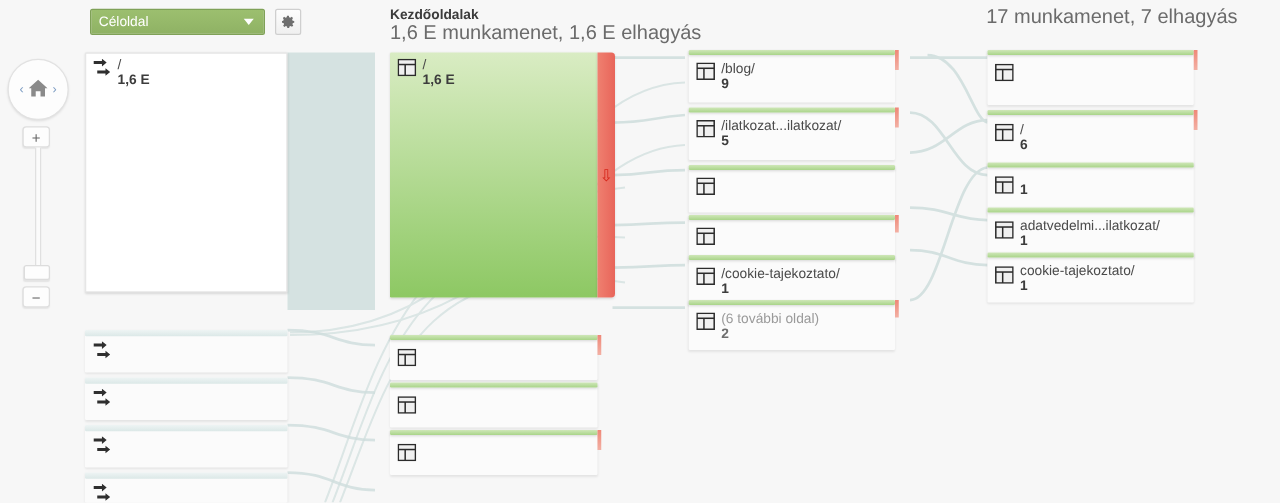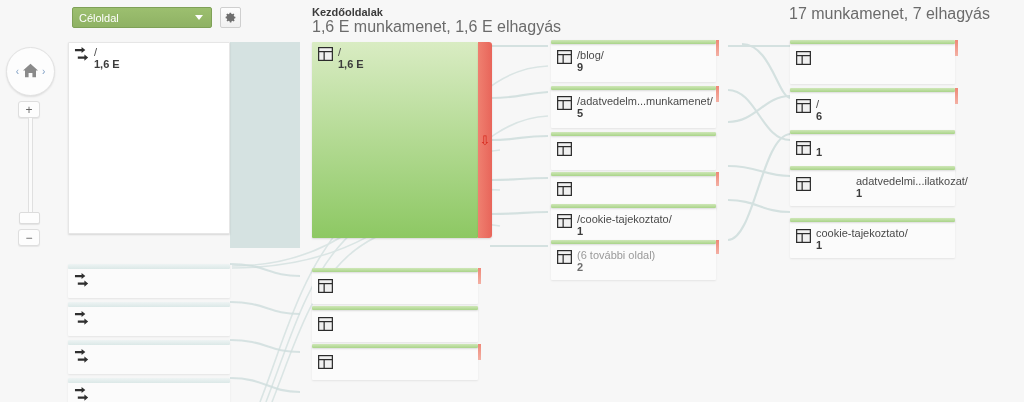--- a/index.html
+++ b/index.html
@@ -487,21 +487,21 @@
     <div class="dropoff thin" style="left:165px; top:0; width:3px; height:16px;"></div>
     <span class="node-ico" style="top:10px;">
       <svg width="15" height="14" viewBox="0 0 16 15">
         <rect x="0" y="0" width="16" height="15" fill="#2b2b2b"></rect>
         <rect x="1.3" y="1.3" width="13.4" height="3" fill="#f0f0f0"></rect>
         <rect x="1.3" y="5.6" width="4.6" height="8.1" fill="#f0f0f0"></rect>
         <rect x="7.2" y="5.6" width="7.5" height="8.1" fill="#f0f0f0"></rect>
       </svg>
     </span>
     <span class="node-label" style="top:9px;">
-      <span class="lbl-path">/adatvedelm...munkamenet/</span>
+      <span class="lbl-path">/ilatkozat...ilatkozat/</span>
       <span class="lbl-val">5</span>
     </span>
   </div>
 
   <div class="node node-thin" style="left:551px; top:132px; width:165px; height:38px;">
     <div class="node-body"></div>
     <div class="node-bar" style="height:4px;"></div>
     <span class="node-ico" style="top:10px;">
       <svg width="15" height="14" viewBox="0 0 16 15">
         <rect x="0" y="0" width="16" height="15" fill="#2b2b2b"></rect>
@@ -626,27 +626,27 @@
     <div class="node-body"></div>
     <div class="node-bar" style="height:4px;"></div>
     <span class="node-ico" style="top:11px;">
       <svg width="15" height="14" viewBox="0 0 16 15">
         <rect x="0" y="0" width="16" height="15" fill="#2b2b2b"></rect>
         <rect x="1.3" y="1.3" width="13.4" height="3" fill="#f0f0f0"></rect>
         <rect x="1.3" y="5.6" width="4.6" height="8.1" fill="#f0f0f0"></rect>
         <rect x="7.2" y="5.6" width="7.5" height="8.1" fill="#f0f0f0"></rect>
       </svg>
     </span>
-    <span class="node-label" style="top:9px;margin-left:40px;">
+    <span class="node-label" style="top:9px;">
       <span class="lbl-path">adatvedelmi...ilatkozat/</span>
       <span class="lbl-val">1</span>
     </span>
   </div>
 
-  <div class="node node-thin" style="left:790px; top:218px; width:165px; height:40px;">
+  <div class="node node-thin" style="left:790px; top:202px; width:165px; height:40px;">
     <div class="node-body"></div>
     <div class="node-bar" style="height:4px;"></div>
     <span class="node-ico" style="top:11px;">
       <svg width="15" height="14" viewBox="0 0 16 15">
         <rect x="0" y="0" width="16" height="15" fill="#2b2b2b"></rect>
         <rect x="1.3" y="1.3" width="13.4" height="3" fill="#f0f0f0"></rect>
         <rect x="1.3" y="5.6" width="4.6" height="8.1" fill="#f0f0f0"></rect>
         <rect x="7.2" y="5.6" width="7.5" height="8.1" fill="#f0f0f0"></rect>
       </svg>
     </span>

